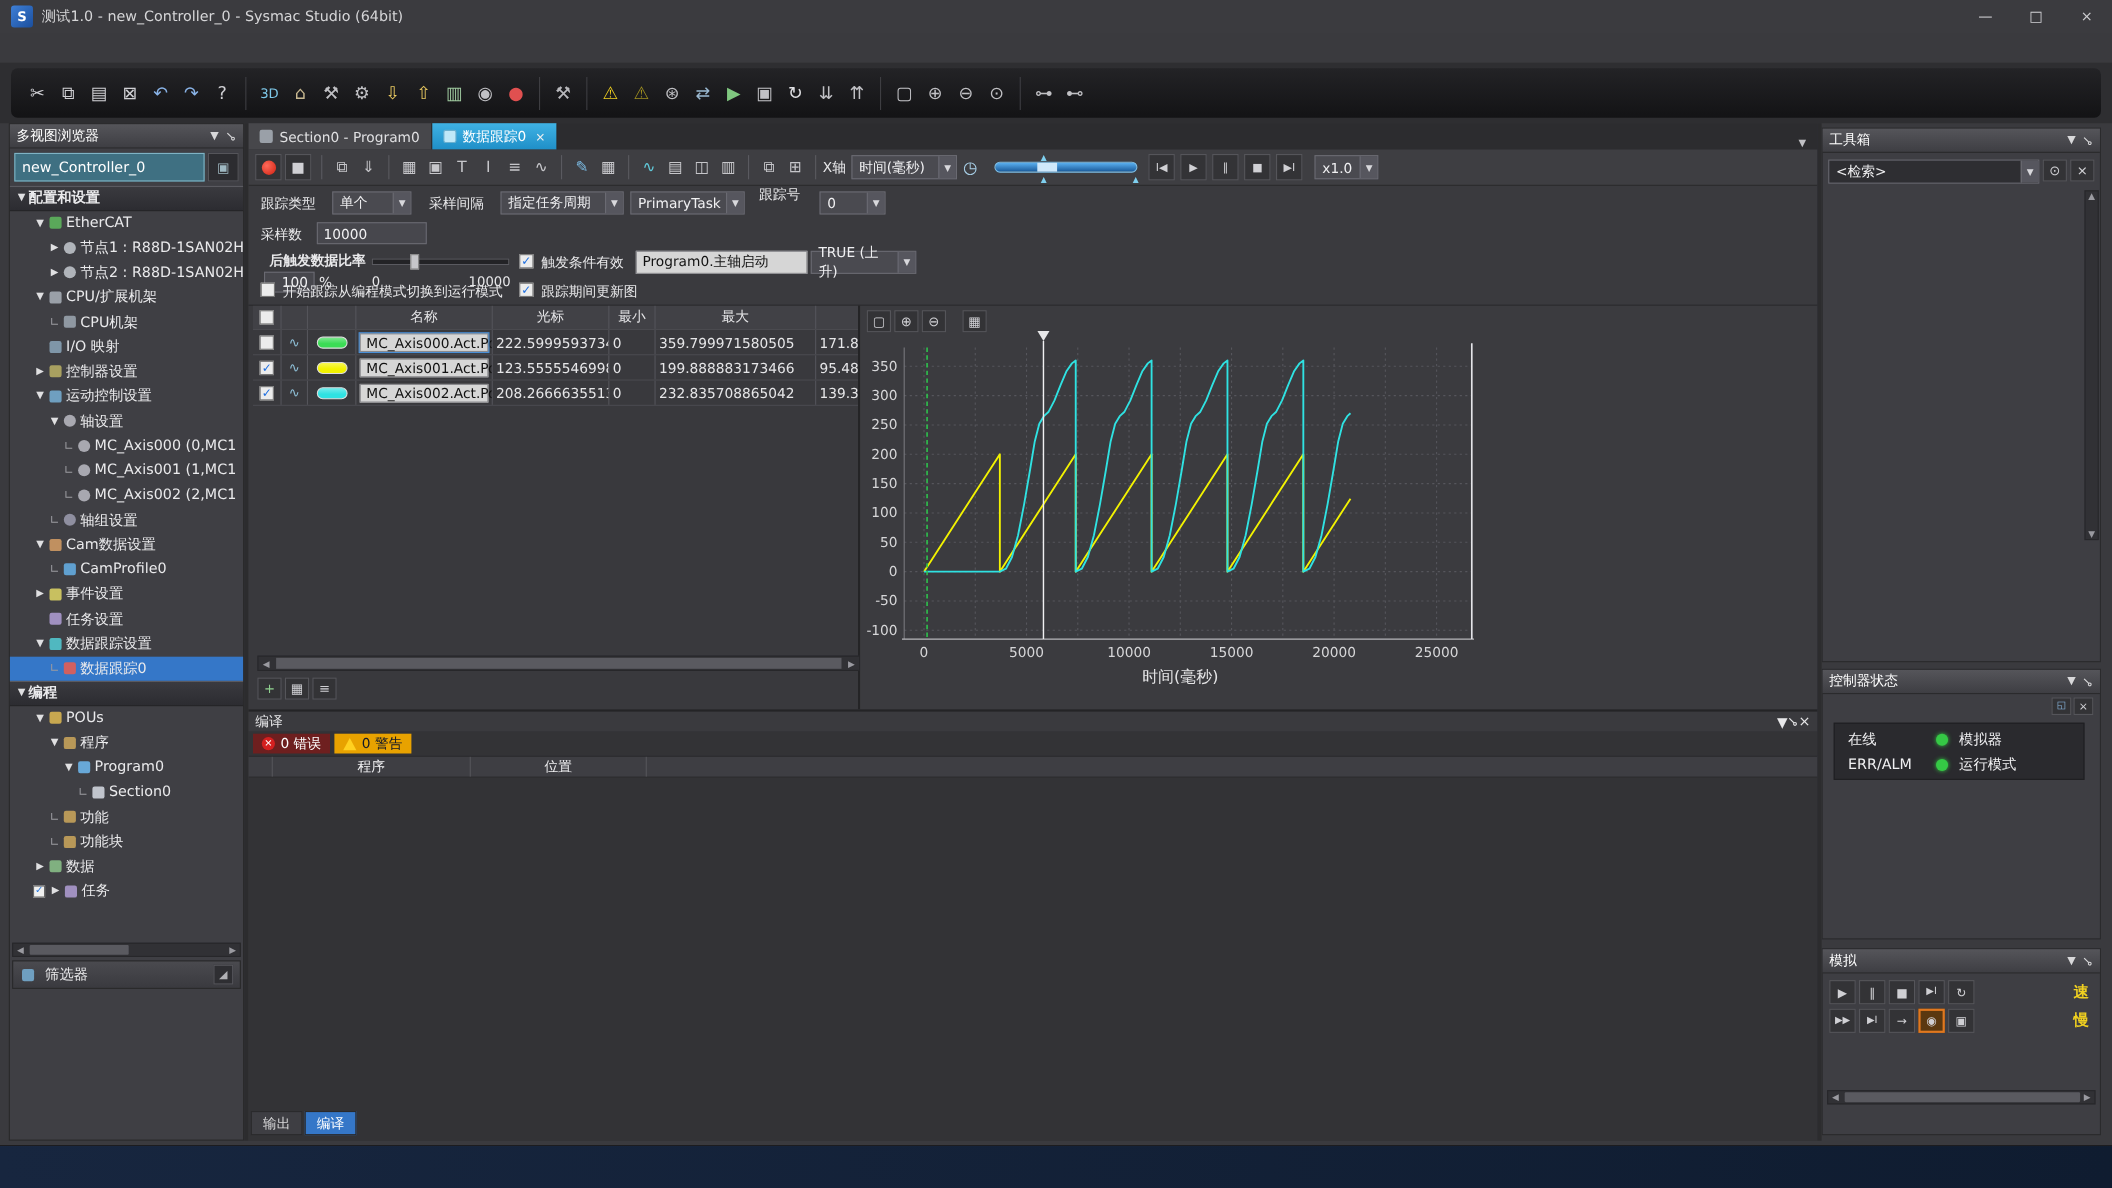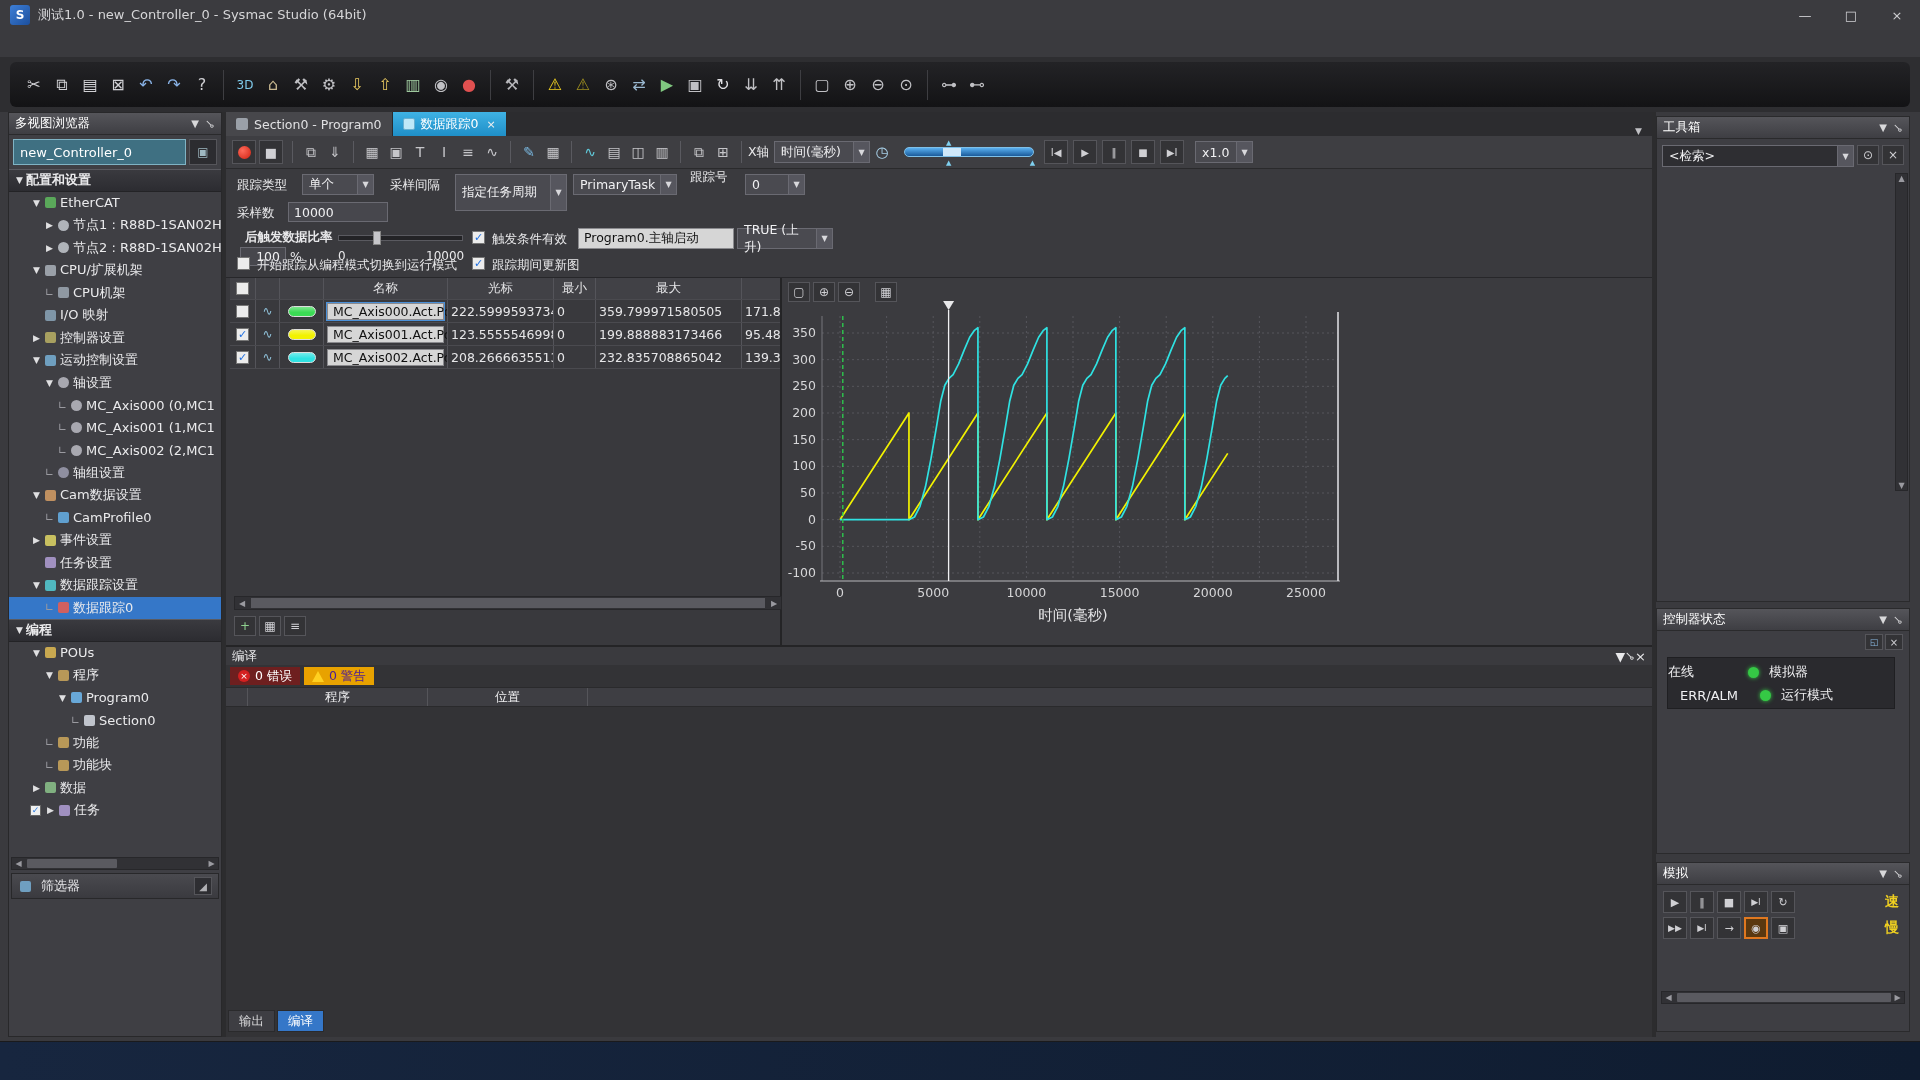--- a/index.html
+++ b/index.html
@@ -153,21 +153,21 @@
     white-space:nowrap; z-index:5; box-shadow:2px 2px 5px rgba(0,0,0,0.4); }
 
   
   .build { position:absolute; left:0; top:533px; right:0; bottom:0; background:#333336;
     border-top:2px solid #242426; }
   .bhead { height:18px; display:flex; align-items:center; color:#e8e8ea; font-size:12.5px;
     padding:0 6px; background:#3a3a3e; }
   .chips { height:22px; display:flex; align-items:center; gap:4px; padding:0 4px; background:#333336; }
   .chip { height:18px; display:flex; align-items:center; gap:5px; padding:0 8px; font-size:12.5px; }
   .chip.err { background:#6e1f1f; color:#fff; }
-  .chip.warn { background:#e8a200; color:#4c1d95; }
+  .chip.warn { background:#e8a200; color:#0f172a; }
   .errdot { width:12px; height:12px; border-radius:50%; background:#d42020; color:#fff; font-size:9px;
     display:flex; align-items:center; justify-content:center; }
   .warntri { width:0; height:0; border-left:6px solid transparent; border-right:6px solid transparent;
     border-bottom:11px solid #ffd020; }
   .bcols { height:20px; display:flex; background:#3e3e43; border-top:1px solid #2a2a2c;
     border-bottom:1px solid #2a2a2c; color:#f0f0f2; font-size:12.5px; }
   .bcell { display:flex; align-items:center; justify-content:center; border-right:1px solid #55555a; }
   .btabs { position:absolute; left:2px; bottom:5px; display:flex; gap:2px; }
   .btab { height:22px; padding:0 10px; display:flex; align-items:center; font-size:12.5px;
     background:#3e3e43; color:#d8d8da; border:1px solid #2a2a2c; }
@@ -492,21 +492,21 @@
         </div>
       </div>
 
       <div class="settings">
         <span class="abs" style="left:11px;top:8px;">跟踪类型</span>
         <div class="dd abs" style="left:76px;top:5px;width:72px;height:21px;">
           <span>单个</span>
             <span class="da">▼</span>
         </div>
         <span class="abs" style="left:164px;top:8px;">采样间隔</span>
-        <div class="dd abs" style="left:229px;top:5px;width:112px;height:37px;text-align:center;">
+        <div class="dd abs" style="left:229px;top:5px;width:112px;height:21px;text-align:center;">
           <span>指定任务周期</span>
             <span class="da">▼</span>
         </div>
         <div class="dd abs" style="left:347px;top:5px;width:104px;height:21px;">
           <span>PrimaryTask</span>
             <span class="da">▼</span>
         </div>
         <span class="abs" style="left:464px;top:0;">跟踪号</span>
         <div class="dd abs" style="left:519px;top:5px;width:60px;height:21px;">
           <span>0</span>
@@ -748,21 +748,21 @@
           <span>控制器状态</span>
           <span class="grow"></span>
           <span class="hicon">▼</span>
           <span class="hicon" style="transform:rotate(45deg);font-size:12px;">⊸</span>
         </div>
         <div style="display:flex;justify-content:flex-end;gap:2px;padding:3px 6px;">
           <div class="sqbtn" style="width:18px;height:16px;font-size:9px;color:#8ab8e0;">◱</div>
           <div class="sqbtn" style="width:18px;height:16px;font-size:10px;">×</div>
         </div>
         <div class="statbox" style="top:48px;height:52px;">
-          <div style="display:flex;align-items:center;gap:10px;padding:5px 12px 3px 0;">
+          <div style="display:flex;align-items:center;gap:10px;padding:5px 12px 3px 12px;">
             <span style="width:70px;">在线</span>
             <span class="dot"></span>
             <span>模拟器</span>
           </div>
           <div style="display:flex;align-items:center;gap:10px;padding:2px 12px;">
             <span style="width:70px;">ERR/ALM</span>
             <span class="dot"></span>
             <span>运行模式</span>
           </div>
         </div>

